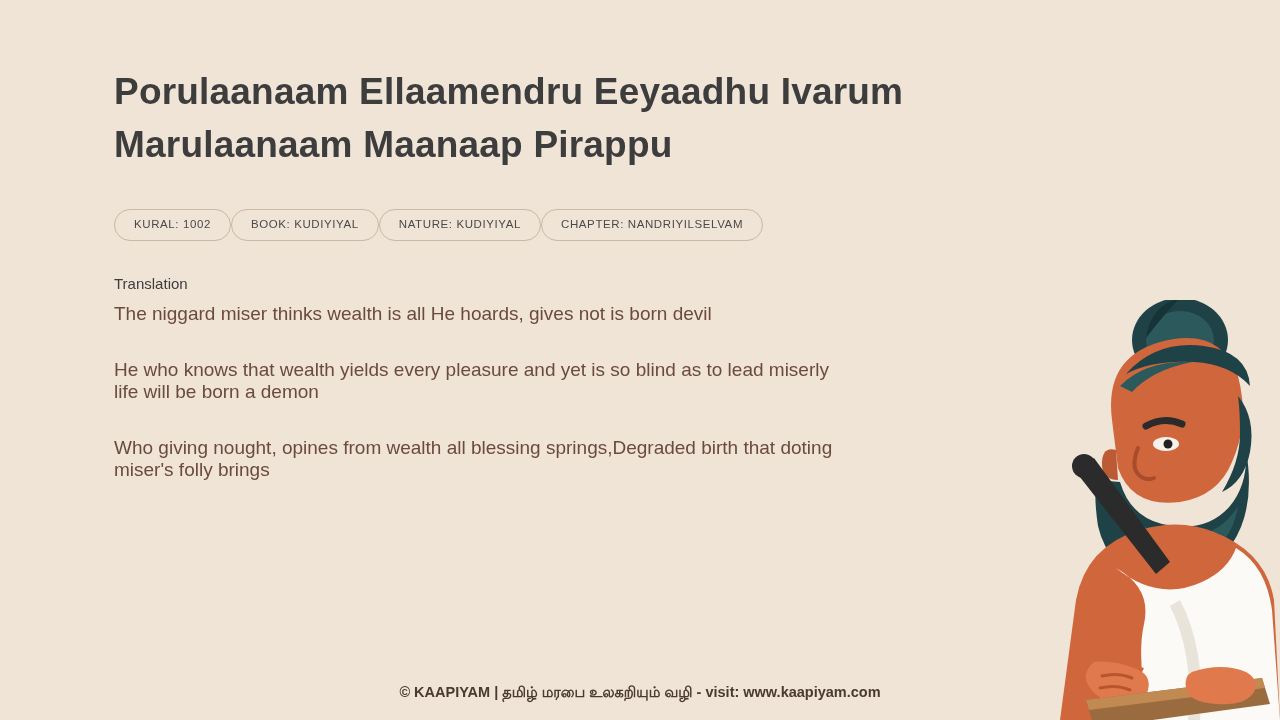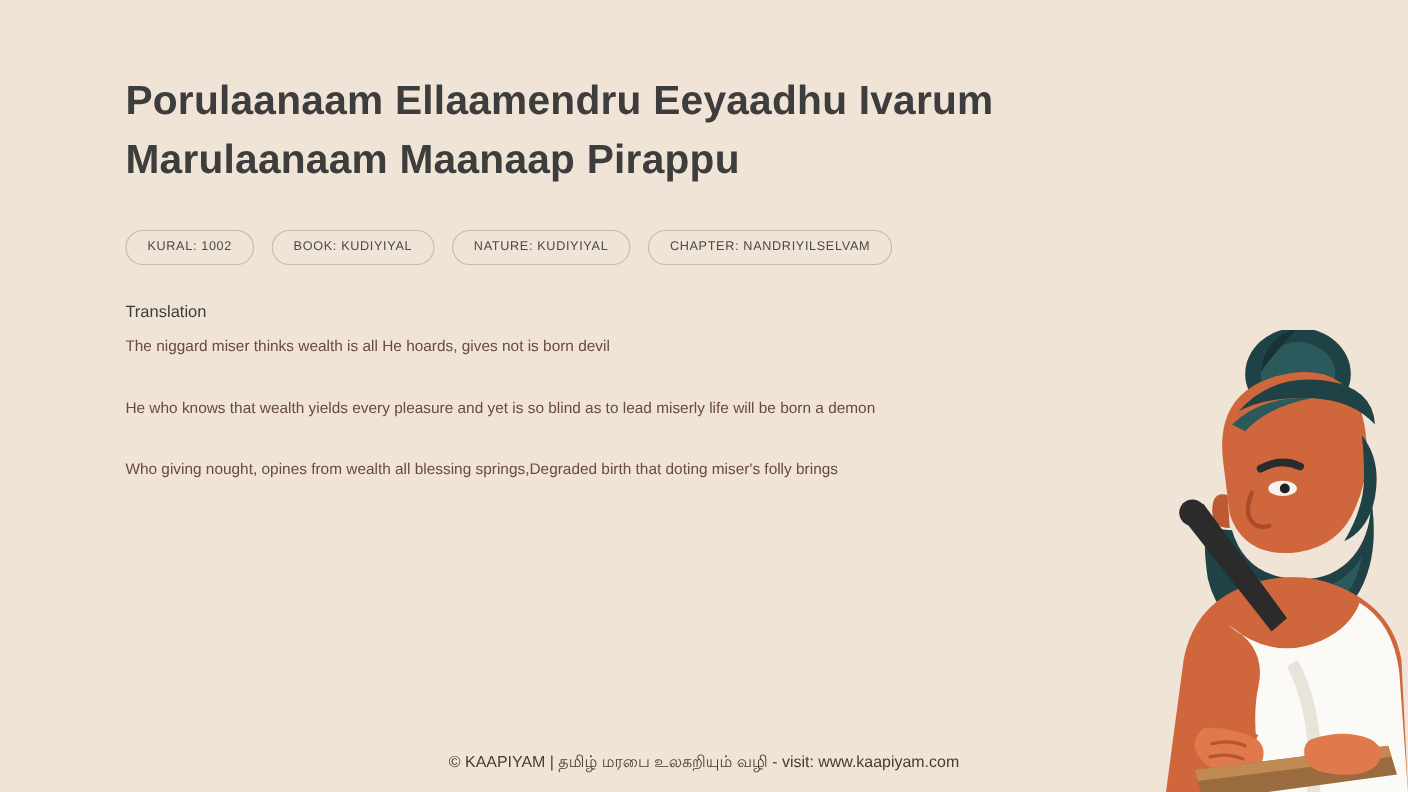--- a/index.html
+++ b/index.html
@@ -31,21 +31,20 @@
   .title {
     font-size: 37px;
     line-height: 53px;
     font-weight: bold;
     color: #3d3d3d;
     margin: 0 0 0 0;
     letter-spacing: 0.2px;
   }
   .chips {
     display: flex;
-    gap: 16px;
     margin-top: 38px;
     align-items: center;
   }
   .chip {
     border: 1px solid #c9b9a6;
     border-radius: 20px;
     padding: 9px 19px;
     font-size: 11.5px;
     letter-spacing: 0.6px;
     color: #4a4a4a;
@@ -54,34 +53,34 @@
     line-height: 1;
   }
   .section { margin-top: 34px; }
   .section-label {
     font-size: 15px;
     font-weight: normal;
     color: #3d3d3d;
     margin: 0 0 11px 0;
   }
   .section-text {
-    font-size: 14px;
+    font-size: 19px;
     line-height: 22px;
     color: #6b4a3f;
     margin: 0;
     max-width: 740px;
   }
   .footer {
     position: absolute;
     left: 0;
     right: 0;
     bottom: 18px;
     text-align: center;
     font-size: 14.5px;
-    font-weight: normal;
+    font-weight: bold;
     color: #4a3a30;
   }
   .illus {
     position: absolute;
     right: 0;
     bottom: 0;
     width: 400px;
     height: 420px;
     pointer-events: none;
   }

